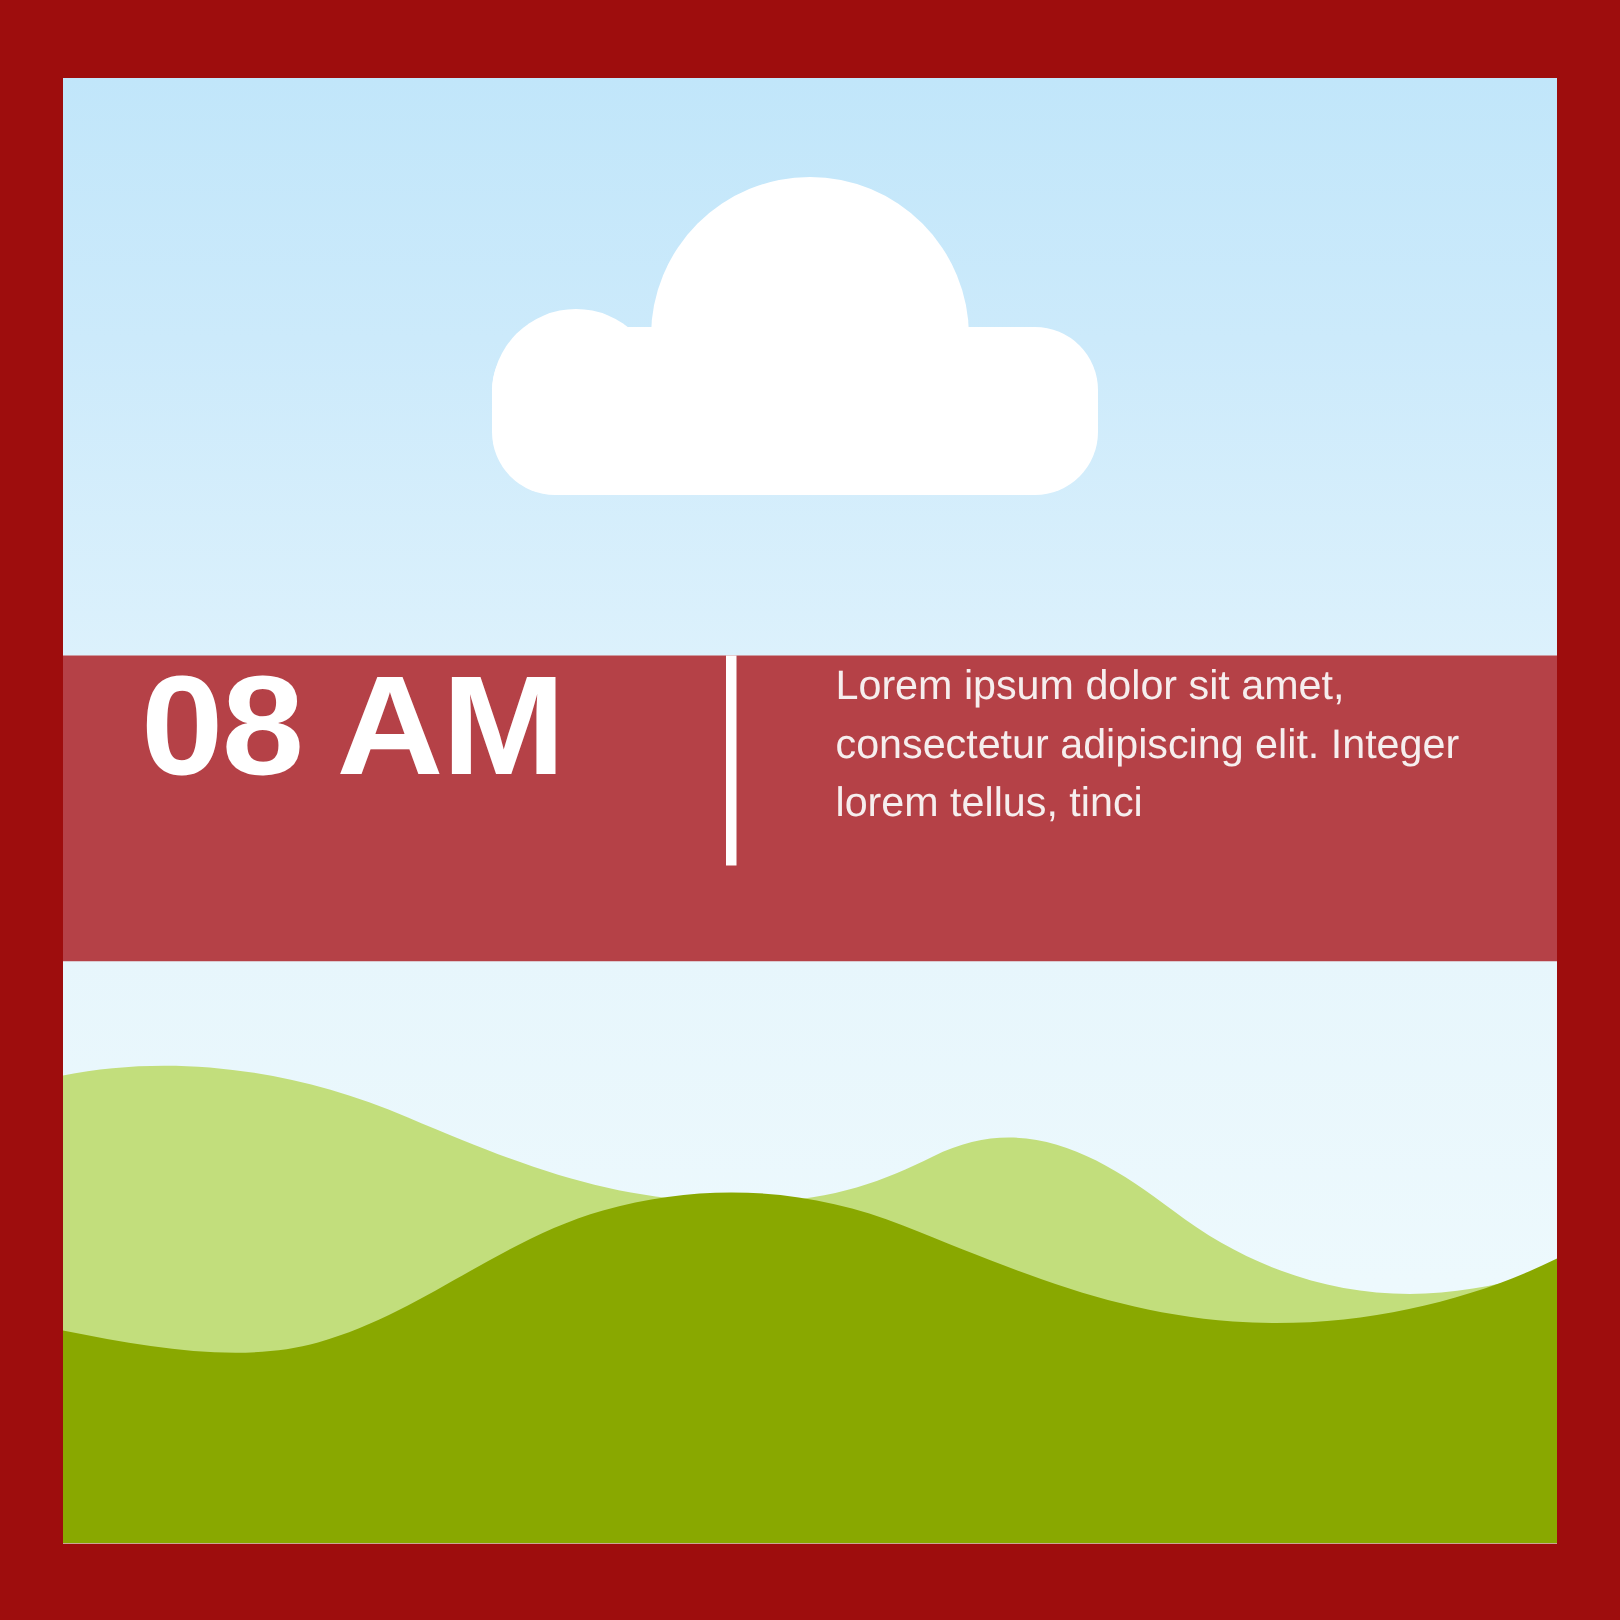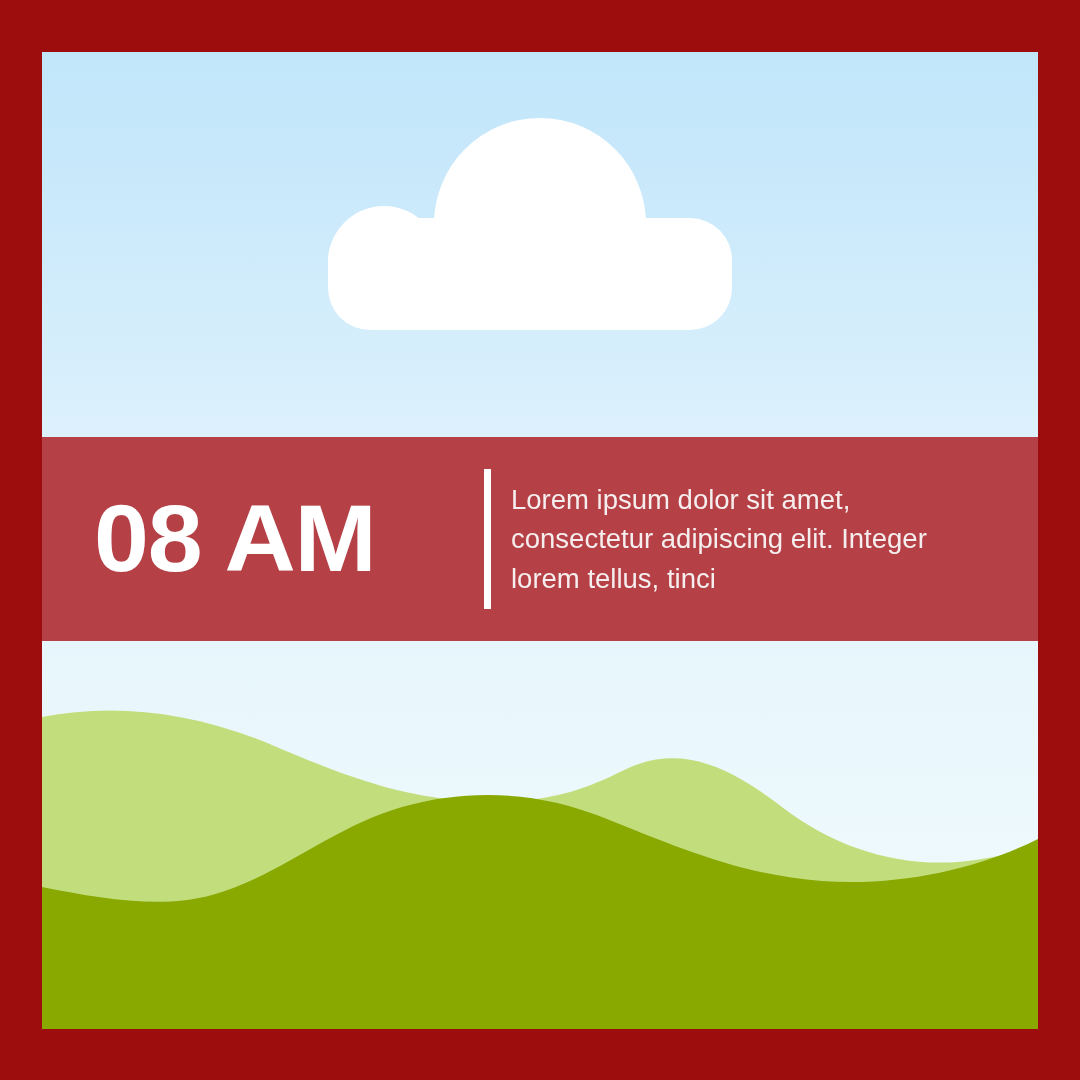--- a/index.html
+++ b/index.html
@@ -55,21 +55,20 @@
 
   
   #banner {
     position: absolute;
     left: 0;
     top: 385px;     
     width: 996px;
     height: 204px;
     background: #B54147;
     display: flex;
-    align-items: center;
   }
 
   #time-label {
     color: #FFFFFF;
     font-family: "Liberation Sans", sans-serif;
     font-weight: bold;
     font-size: 94px;
     letter-spacing: -1px;
     line-height: 1;
     margin-left: 52px;
@@ -85,21 +84,21 @@
     background: #FFFFFF;
     margin-left: 10px;
     flex: 0 0 auto;
   }
 
   #banner-text {
     color: #F6EEEE;
     font-family: "Liberation Sans", sans-serif;
     font-size: 27.5px;
     line-height: 1.42;
-    margin-left: 20px;
+    margin-left: 66px;
     max-width: 430px;
     font-weight: normal;
   }
 
   
   #land-panel {
     position: absolute;
     left: 0;
     top: 589px;     
     width: 996px;

